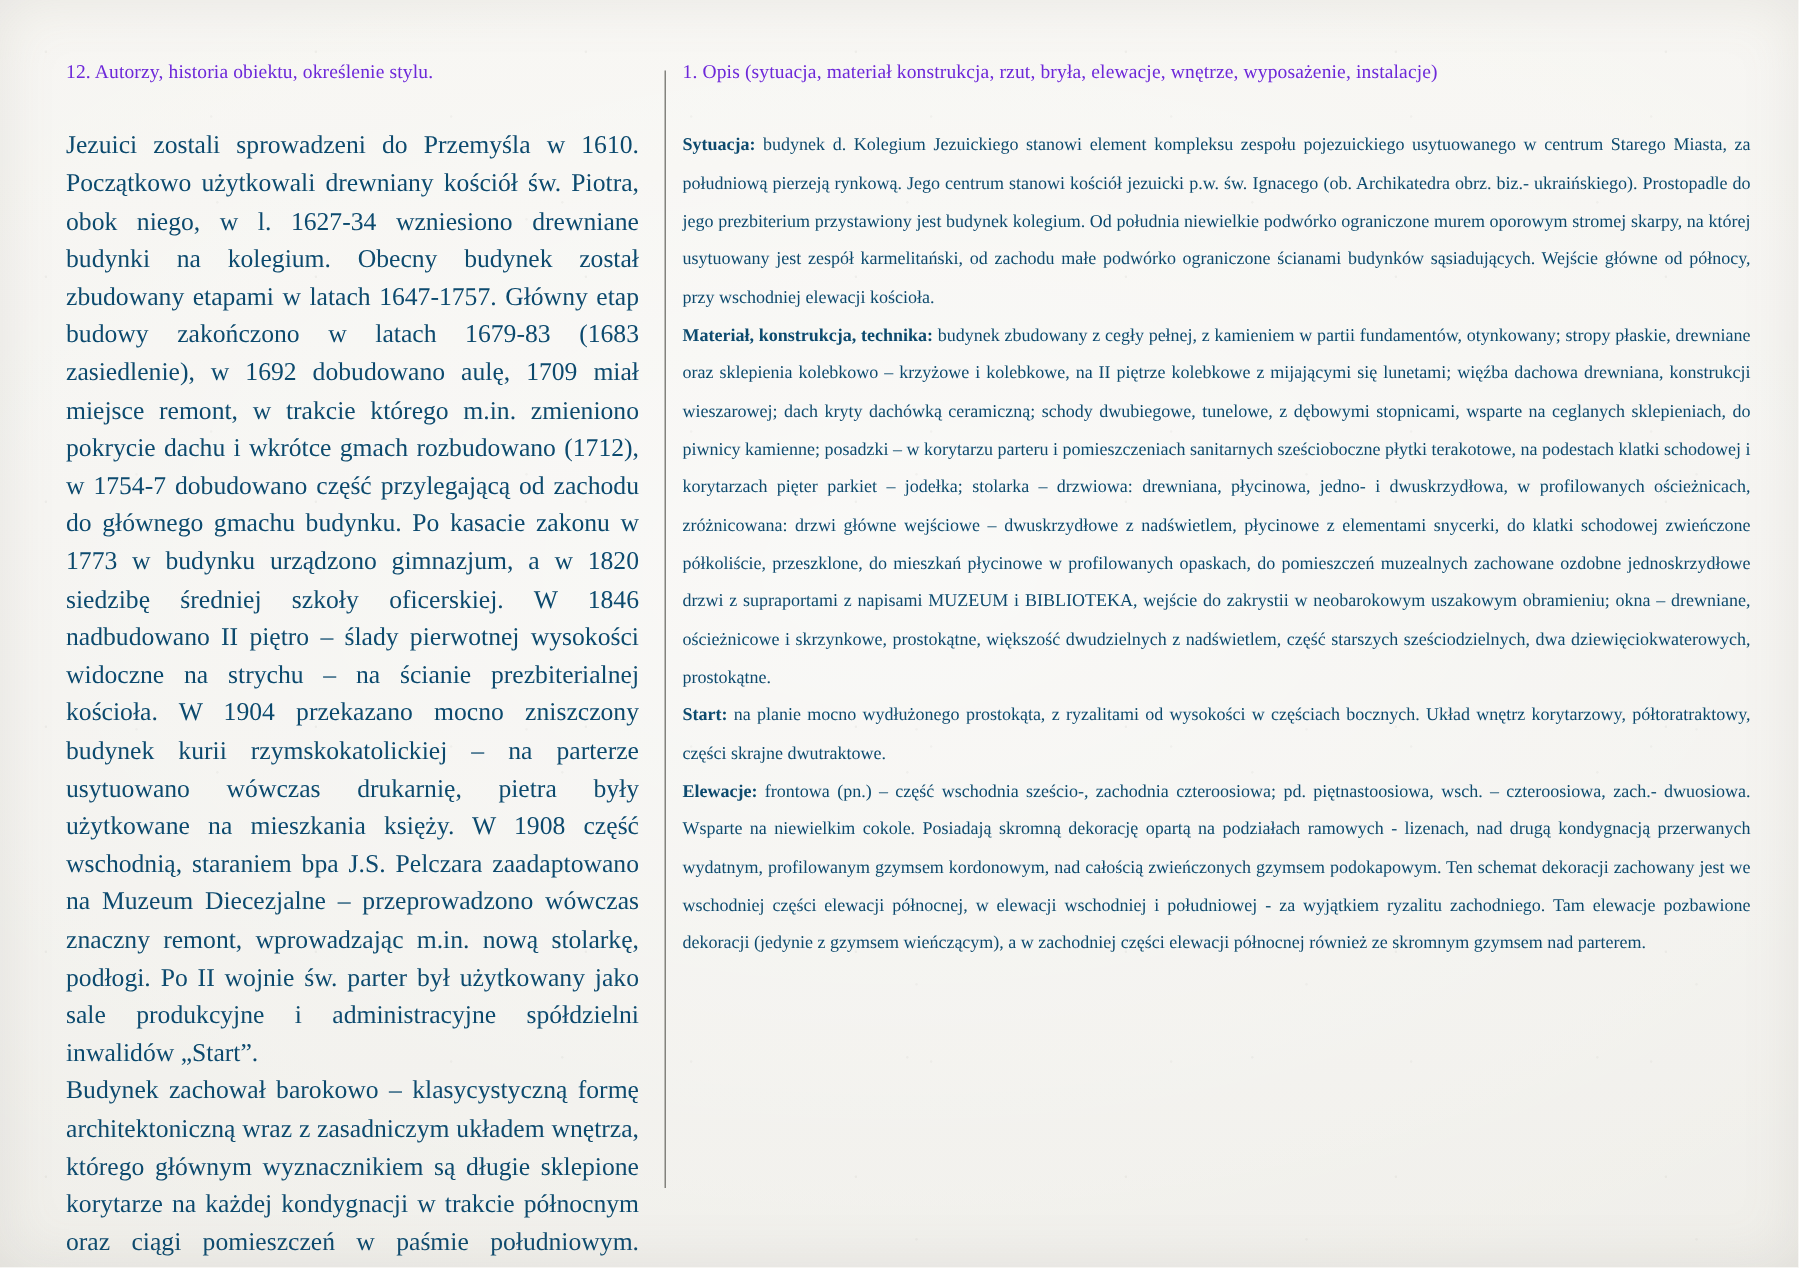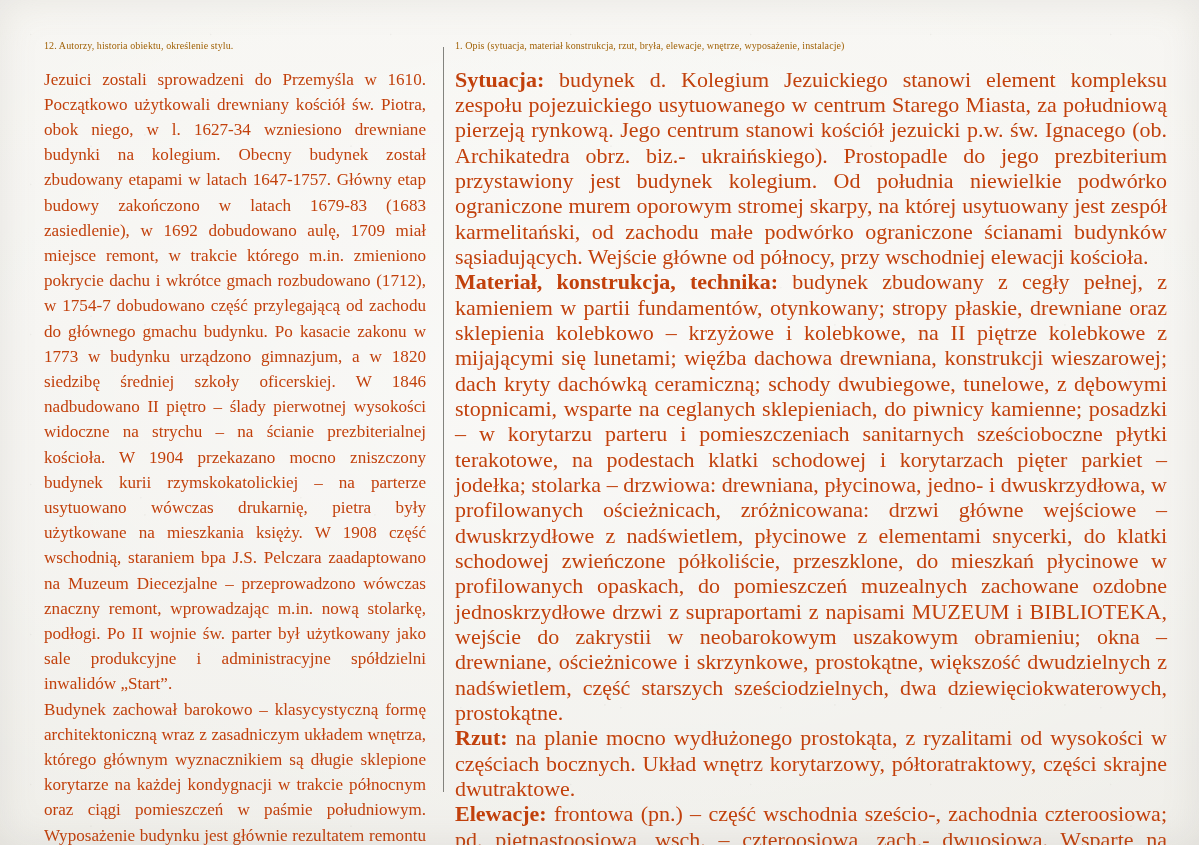--- a/index.html
+++ b/index.html
@@ -33,48 +33,48 @@
   }
 
   .col {
     position: absolute;
     top: 40px;
   }
   #col-left  { left: 44px;  width: 382px; }
   #col-right { left: 455px; width: 712px; }
 
   .col-heading {
-    font-size: 10px;
+    font-size: 13px;
     line-height: 1.25;
-    margin: 0 0 14px 0;
+    margin: 0 0 28px 0;
     letter-spacing: 0.1px;
-    color: #a16207;
+    color: #6d28d9;
   }
 
   .divider {
     position: absolute;
     left: 443px;
     top: 47px;
     width: 1px;
     height: 745px;
     background: #6f6e69;
     opacity: 0.85;
   }
 
   p.body {
     margin: 0;
     font-size: 17.1px;
     line-height: 25.0px;
     text-align: justify;
     text-justify: inter-word;
-    color: #c2410c;
+    color: #0c4a6e;
     -webkit-font-smoothing: antialiased;
   }
   #col-left p.body  { font-size: 17.1px; line-height: 25.2px; }
-  #col-right p.body { font-size: 22px; line-height: 25.35px; }
+  #col-right p.body { font-size: 12px; line-height: 25.35px; }
 
   p.body + p.body { margin-top: 0; }
 
   .lead { font-weight: bold; }
   .ital { }
 
   
   #speckle {
     position: absolute;
     inset: 0;
@@ -102,21 +102,21 @@
     <p class="body">Budynek zachował barokowo – klasycystyczną formę architektoniczną wraz z zasadniczym układem wnętrza, którego głównym wyznacznikiem są długie sklepione korytarze na każdej kondygnacji w trakcie północnym oraz ciągi pomieszczeń w paśmie południowym. Wyposażenie budynku jest głównie rezultatem remontu przeprowadzonego na początku XX w.</p>
   </div>
 
   <div class="col" id="col-right">
     <div class="col-heading">1. Opis (sytuacja, materiał konstrukcja, rzut, bryła, elewacje, wnętrze, wyposażenie, instalacje)</div>
 
     <p class="body"><span class="lead">Sytuacja:</span><span> budynek d. Kolegium Jezuickiego stanowi element kompleksu zespołu pojezuickiego usytuowanego w centrum Starego Miasta, za południową pierzeją rynkową. Jego centrum stanowi kościół jezuicki p.w. św. Ignacego (ob. Archikatedra obrz. biz.- ukraińskiego). Prostopadle do jego prezbiterium przystawiony jest budynek kolegium. Od południa niewielkie podwórko ograniczone murem oporowym stromej skarpy, na której usytuowany jest zespół karmelitański, od zachodu małe podwórko ograniczone ścianami budynków sąsiadujących. Wejście główne od północy, przy wschodniej elewacji kościoła.</span></p>
 
     <p class="body"><span class="lead">Materiał, konstrukcja, technika:</span><span> budynek zbudowany z cegły pełnej, z kamieniem w partii fundamentów, otynkowany; stropy płaskie, drewniane oraz sklepienia kolebkowo – krzyżowe i kolebkowe, na II piętrze kolebkowe z mijającymi się lunetami; więźba dachowa drewniana, konstrukcji wieszarowej; dach kryty dachówką ceramiczną; schody dwubiegowe, tunelowe, z dębowymi stopnicami, wsparte na ceglanych sklepieniach, do piwnicy kamienne; posadzki – w korytarzu parteru i pomieszczeniach sanitarnych sześcioboczne płytki terakotowe, na podestach klatki schodowej i korytarzach pięter parkiet – jodełka; stolarka – drzwiowa: drewniana, płycinowa, jedno- i dwuskrzydłowa, w profilowanych ościeżnicach, zróżnicowana: drzwi główne wejściowe – dwuskrzydłowe z nadświetlem, płycinowe z elementami snycerki, do klatki schodowej zwieńczone półkoliście, przeszklone, do mieszkań płycinowe w profilowanych opaskach, do pomieszczeń muzealnych zachowane ozdobne jednoskrzydłowe drzwi z supraportami z napisami </span><span class="ital">MUZEUM</span><span> i </span><span class="ital">BIBLIOTEKA</span><span>, wejście do zakrystii  w neobarokowym uszakowym obramieniu; okna – drewniane, ościeżnicowe i skrzynkowe, prostokątne, większość dwudzielnych z nadświetlem, część starszych sześciodzielnych, dwa dziewięciokwaterowych, prostokątne.</span></p>
 
-    <p class="body"><span class="lead">Rzut:</span><span> na planie mocno wydłużonego prostokąta, z ryzalitami od wysokości w częściach bocznych. Układ wnętrz korytarzowy, półtoratraktowy, części skrajne dwutraktowe.</span></p>
+    <p class="body"><span class="lead">Start:</span><span> na planie mocno wydłużonego prostokąta, z ryzalitami od wysokości w częściach bocznych. Układ wnętrz korytarzowy, półtoratraktowy, części skrajne dwutraktowe.</span></p>
 
 
     <p class="body"><span class="lead">Elewacje:</span><span> frontowa (pn.) – część wschodnia sześcio-, zachodnia czteroosiowa; pd. piętnastoosiowa, wsch. – czteroosiowa, zach.- dwuosiowa. Wsparte na niewielkim cokole. Posiadają skromną dekorację opartą na podziałach ramowych - lizenach, nad drugą kondygnacją przerwanych wydatnym, profilowanym gzymsem kordonowym, nad całością zwieńczonych gzymsem podokapowym. Ten schemat dekoracji zachowany jest we wschodniej części elewacji północnej, w elewacji wschodniej i południowej - za wyjątkiem ryzalitu zachodniego. Tam elewacje pozbawione dekoracji (jedynie z gzymsem wieńczącym), a w zachodniej części elewacji północnej również ze skromnym gzymsem nad parterem.</span></p>
 
   </div>
 
   <div id="speckle"></div>
   <div id="scan-edge"></div>
 </div>
 

